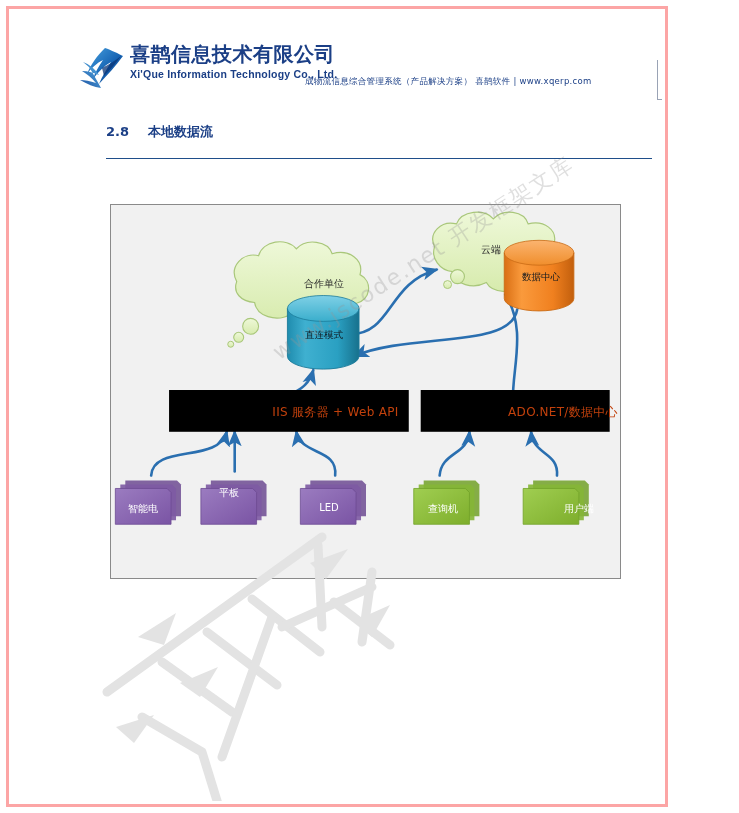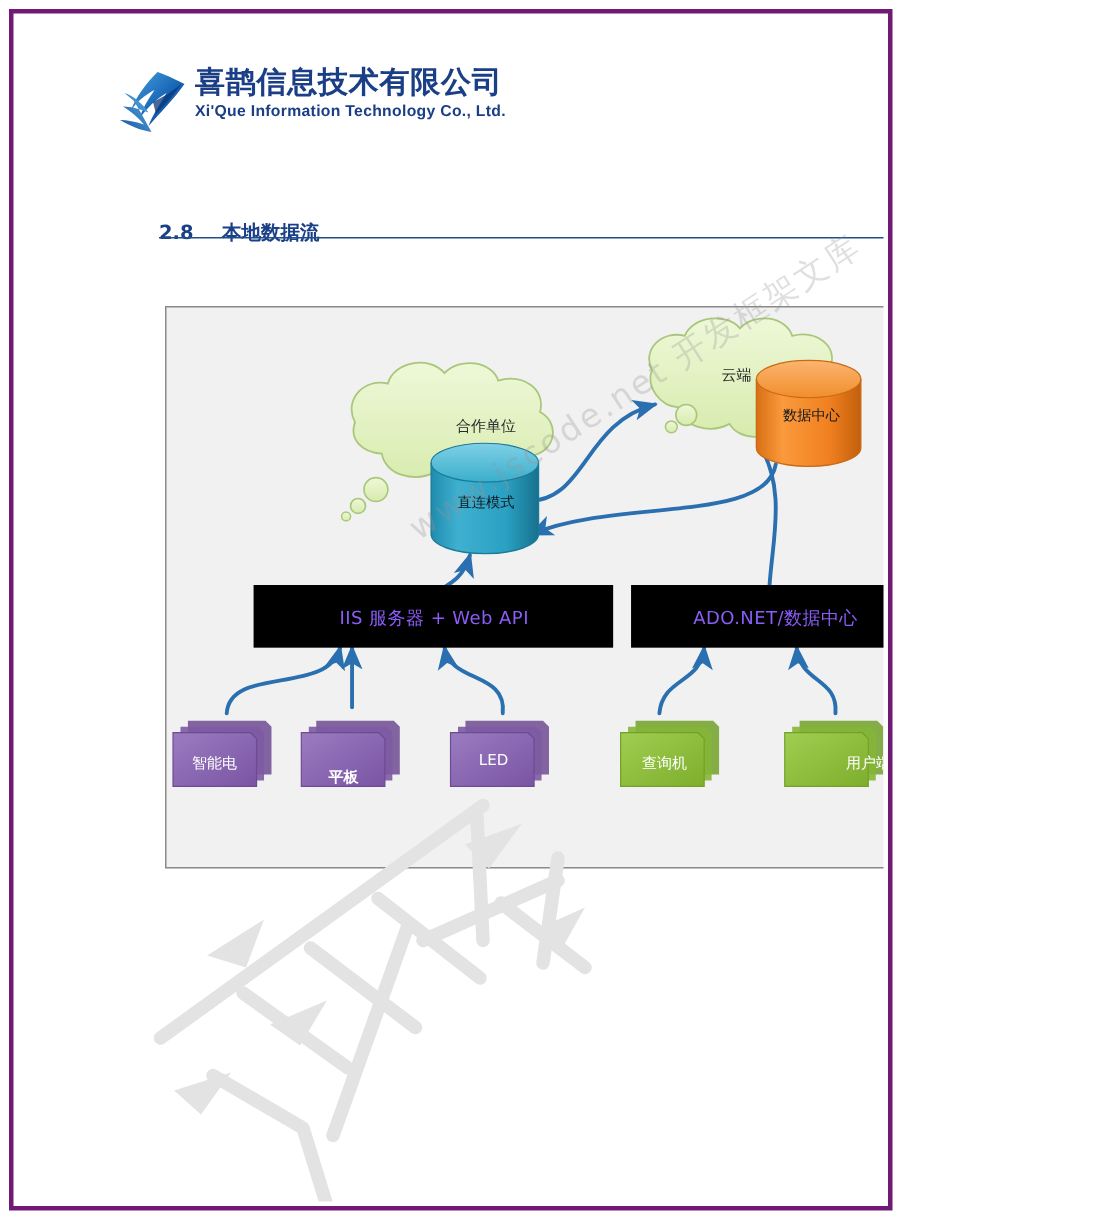--- a/index.html
+++ b/index.html
@@ -12,22 +12,22 @@
     height: 813px;
     font-family: "Liberation Sans", "DejaVu Sans", sans-serif;
     overflow: hidden;
     position: relative;
   }
 
   
   #page-frame {
     position: absolute;
     left: 6px; top: 6px;
-    width: 589px; height: 801px;
-    border: 3px solid #701a75;
+    width: 662px; height: 801px;
+    border: 3px solid #fca5a5;
     box-sizing: border-box;
     background: #ffffff;
   }
   #page-inner {
     position: absolute;
     left: 3px; top: 3px;
     right: 3px; bottom: 3px;
     background: #ffffff;
     overflow: hidden;
   }
@@ -99,21 +99,20 @@
     width: 70px; height: 1px;
     background: #9aa3b5;
   }
 
   
   #section-heading {
     position: absolute;
     left: 94px;
     top: 110px;
     width: 546px;
-    margin-top: 24px;
   }
   #section-num {
     display: inline-block;
     font-family: "DejaVu Sans", sans-serif;
     font-size: 13px;
     font-weight: bold;
     color: #1b3f86;
     width: 42px;
   }
   #section-title {
@@ -163,22 +162,23 @@
     font-size: 10px;
     color: #2b2b2b;
   }
   .cyl-label {
     font-size: 9.5px;
     color: #10181f;
     font-weight: normal;
   }
   .bar-label {
     font-size: 12px;
-    color: #8b5cf6;
+    color: #c2410c;
     letter-spacing: 0.3px;
+    padding-left: 46px;
   }
   .card-label {
     font-size: 10px;
     color: #ffffff;
   }
 
   
   #wm-diag {
     position: absolute;
     left: 255px;
@@ -226,20 +226,21 @@
           <path d="M8 18 C14 20 20 25 24 31 C19 29 13 27 7 27 C12 30 17 34 21 39 C15 37 10 36 5 36 C12 40 19 43 26 44 C22 37 18 29 14 23 Z" fill="url(#birdg2)"></path>
           <path d="M27 24 C33 21 40 17 46 12 C41 19 35 26 29 32 Z" fill="#0b3677" opacity="0.75"></path>
         </svg>
       </div>
 
       <div id="logo-text-block">
         <div id="logo-cn">喜鹊信息技术有限公司</div>
         <div id="logo-en">Xi'Que Information Technology Co., Ltd.</div>
       </div>
 
+      <div id="header-tagline">成物流信息综合管理系统（产品解决方案）  喜鹊软件  |  www.xqerp.com</div>
 
       <div id="header-corner">
         <div class="v"></div>
         <div class="h"></div>
       </div>
     </div>
 
     <div id="section-heading">
       <span id="section-num">2.8</span><span id="section-title">本地数据流</span>
     </div>
@@ -385,21 +386,21 @@
       <div class="node-label cloud-label" style="left:178px; top:72px; width:70px;">合作单位</div>
       <div class="node-label cloud-label" style="left:345px; top:38px; width:70px;">云端</div>
 
       <div class="node-label cyl-label" style="left:178px; top:124px; width:70px;">直连模式</div>
       <div class="node-label cyl-label" style="left:395px; top:66px; width:70px;">数据中心</div>
 
       <div class="node-label bar-label" style="left:58px; top:199px; width:241px;">IIS 服务器 + Web API</div>
       <div class="node-label bar-label" style="left:311px; top:199px; width:190px;">ADO.NET/数据中心</div>
 
       <div class="node-label card-label" style="left:4px; top:297px; width:56px;">智能电</div>
-      <div class="node-label card-label" style="left:90px; top:306px; width:56px;font-weight:bold;">平板</div>
+      <div class="node-label card-label" style="left:90px; top:281px; width:56px;">平板</div>
       <div class="node-label card-label" style="left:190px; top:297px; width:56px;">LED</div>
 
       <div class="node-label card-label" style="left:304px; top:297px; width:56px;">查询机</div>
       <div class="node-label card-label" style="left:414px; top:297px; width:56px;padding-left:26px;">用户端</div>
     </div>
 
     <div id="wm-diag">www.jscode.net 开发框架文库</div>
 
     <div id="wm-big">
       <svg width="420" height="300" viewBox="0 0 420 300" xmlns="http://www.w3.org/2000/svg">

